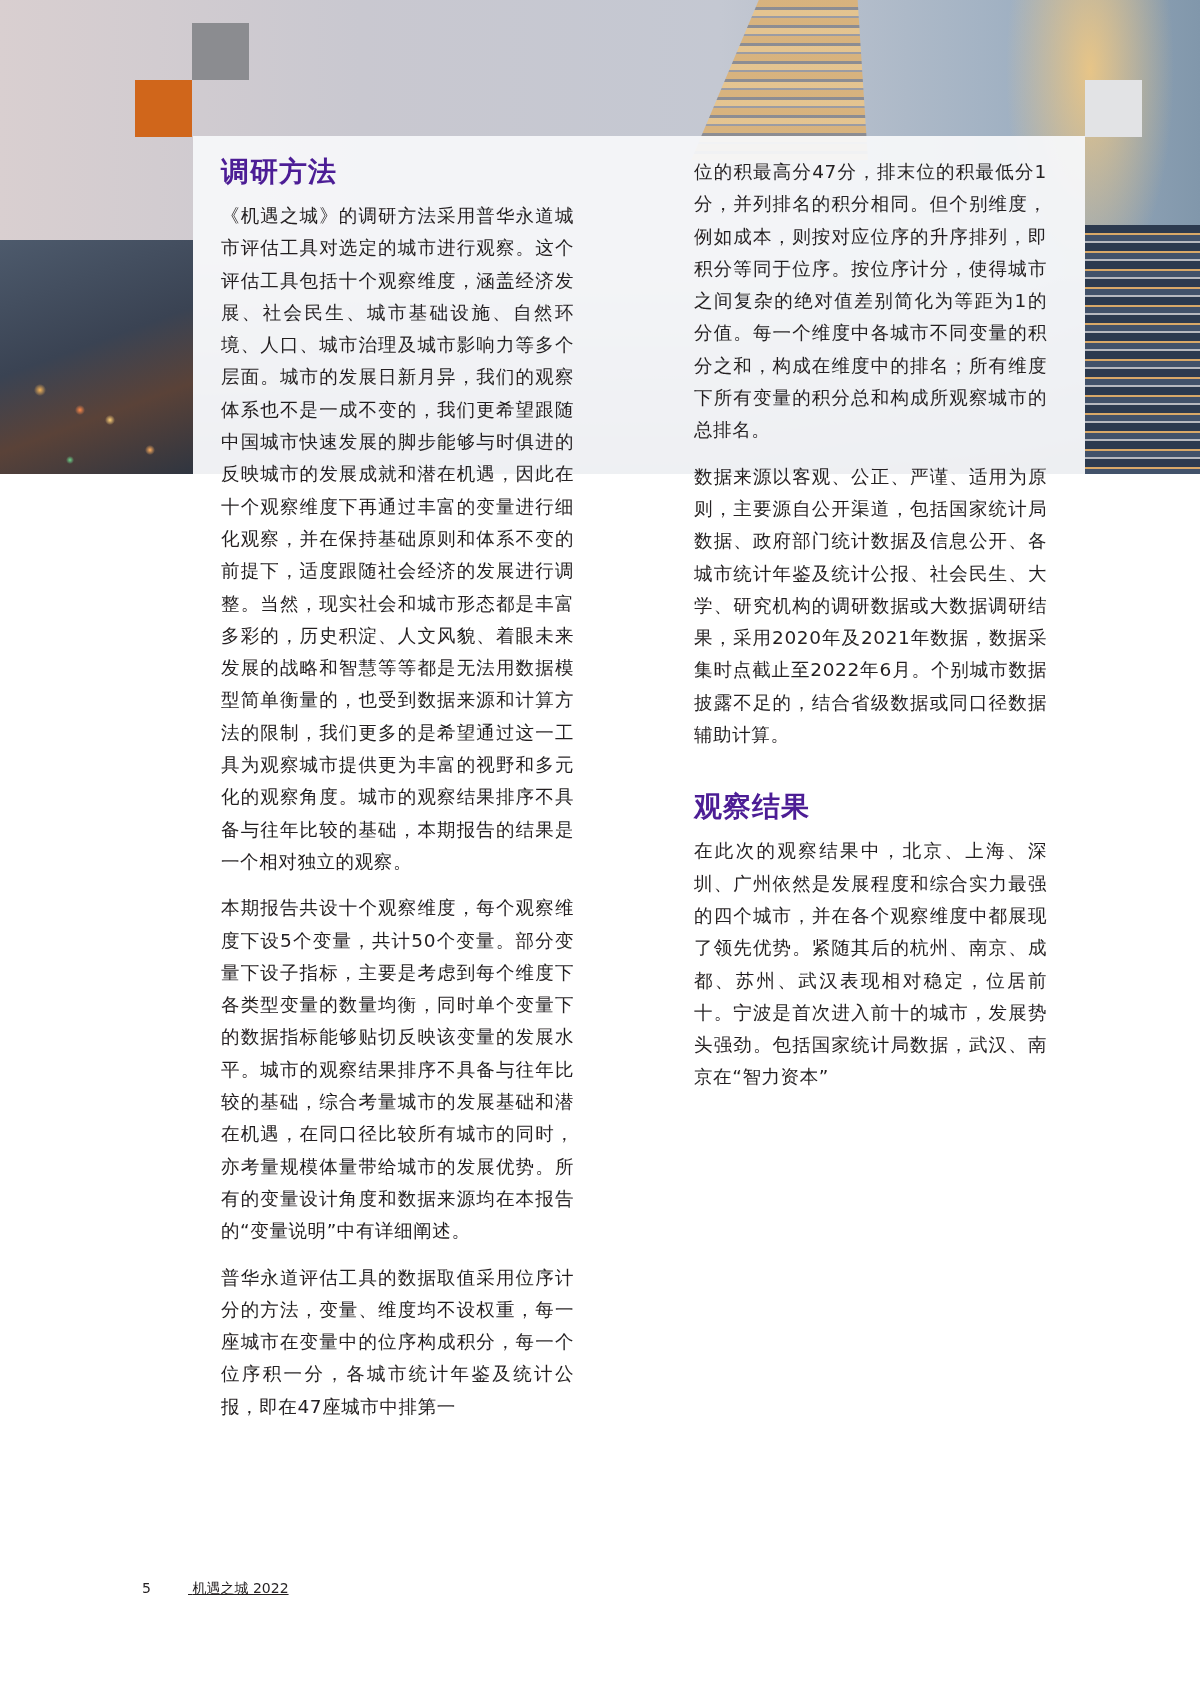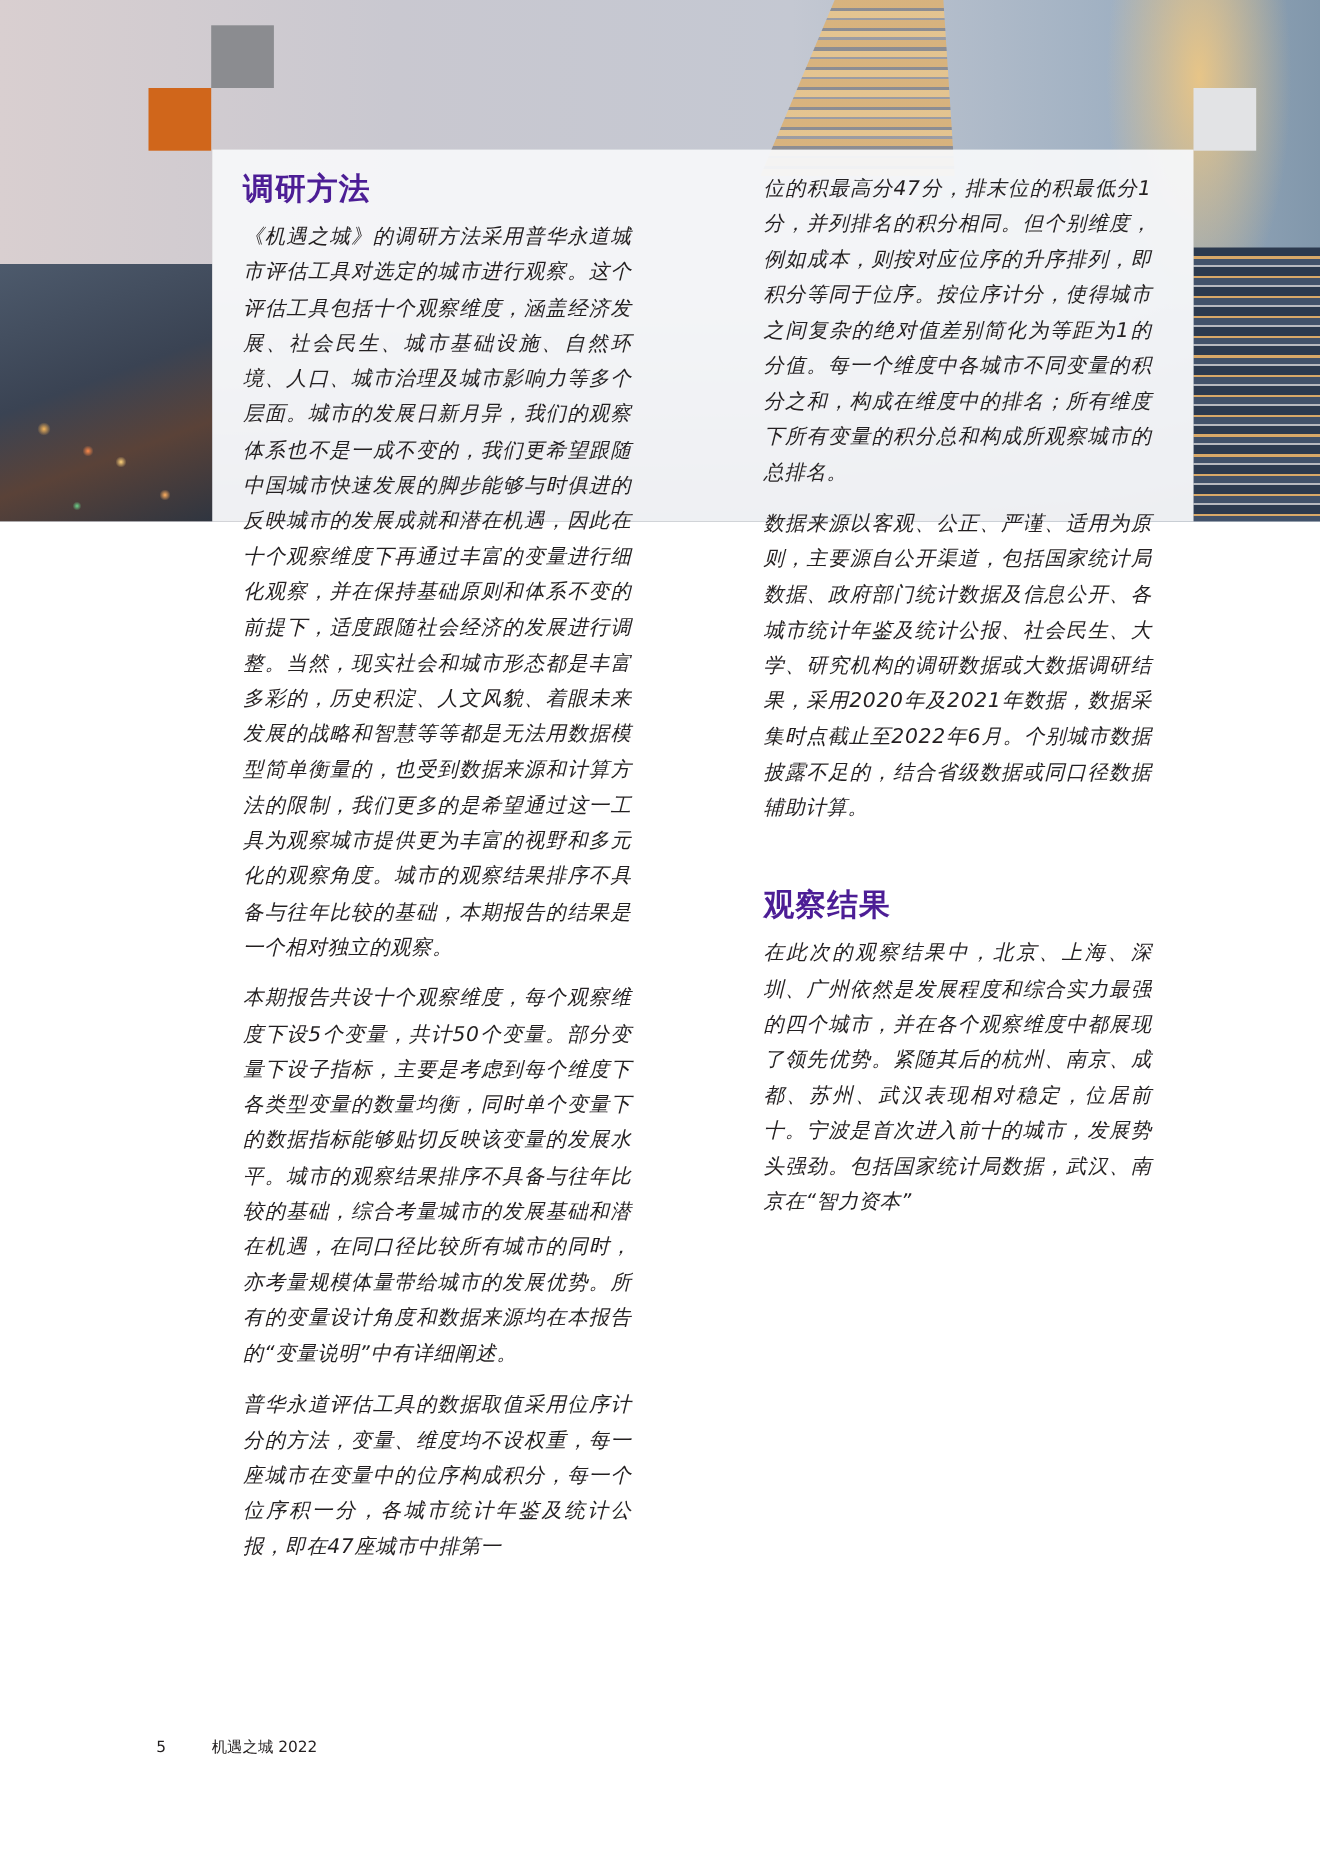--- a/index.html
+++ b/index.html
@@ -50,25 +50,25 @@
       position: absolute; width: 365px;
       font-size: 18.5px; line-height: 32.3px; letter-spacing: 0.6px;
       text-align: justify;
     }
     .col-left { left: 221px; top: 152px; }
     .col-right { left: 694px; top: 156px; }
     .heading {
       color: #4c1d95; font-weight: bold; font-size: 28px; line-height: 40px;
       margin: 0 0 8px 0; letter-spacing: 1px;
     }
-    .col-right .heading { margin-top: 52px; }
-    p { margin: 0 12px 14px 0; font-style: italic; }
+    .col-right .heading { margin-top: 36px; }
+    p { margin: 0 12px 14px 0; }
     .footer {
       position: absolute; left: 142px; top: 1580px;
-      font-size: 14px; color: #231f20;
+      font-size: 14px; color: #231f20; text-decoration: underline;
     }
     .footer .pnum { display: inline-block; width: 46px; }
   </style>
 </head>
 <body>
 
 <div class="hero">
   <div class="city-left"></div>
   <div class="tower"></div>
   <div class="city-right"></div>

